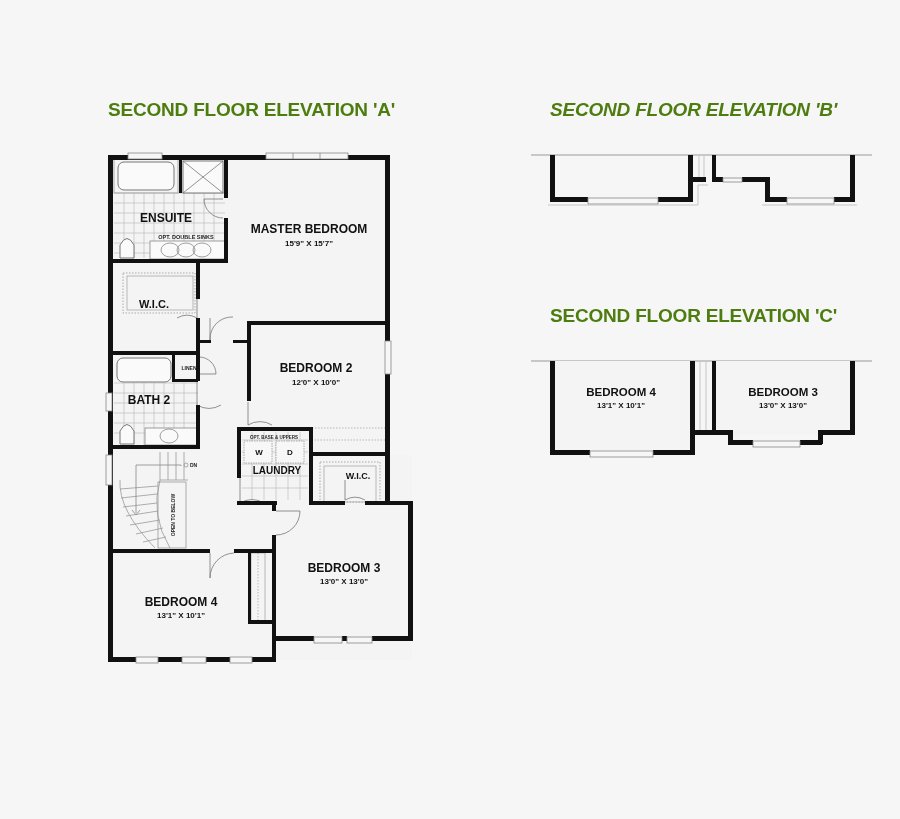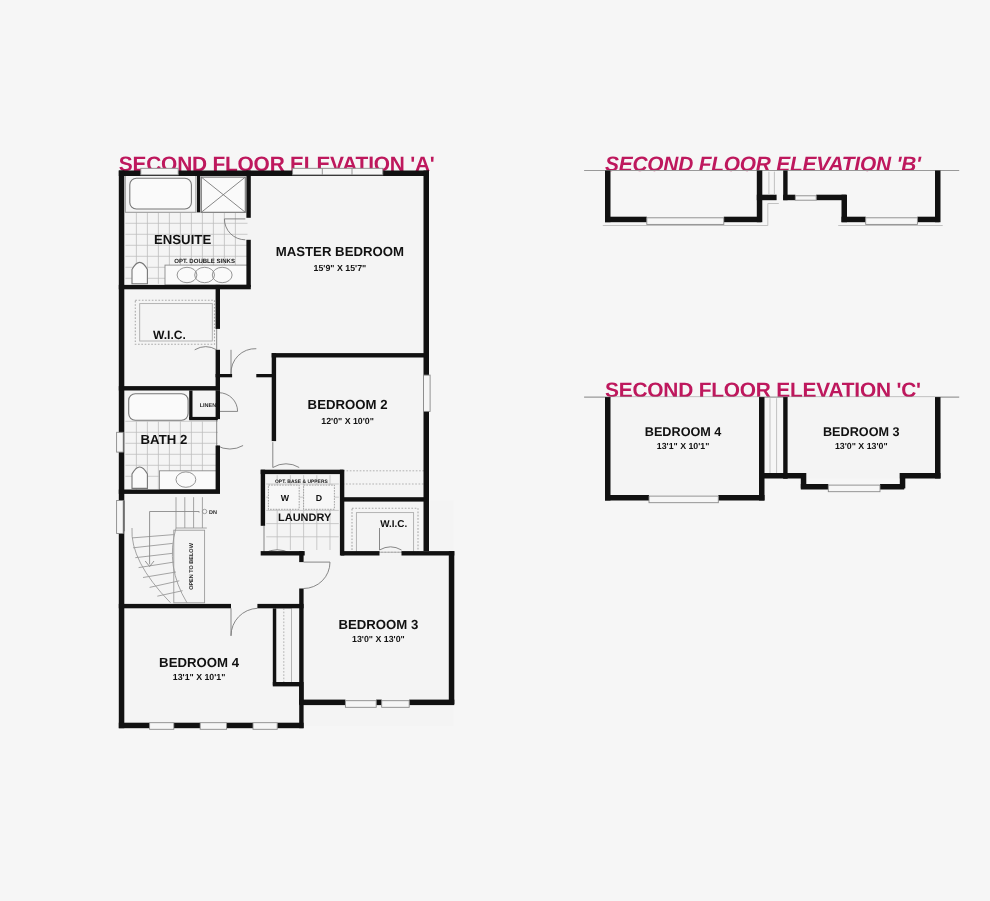--- a/index.html
+++ b/index.html
@@ -6,24 +6,23 @@
   body {
     width: 900px; height: 819px; overflow: hidden;
     background: #f6f6f6;
     font-family: "Liberation Sans", "DejaVu Sans", sans-serif;
     position: relative;
   }
   .title {
     position: absolute;
     font-weight: bold;
     font-size: 19px;
-    color: #be185d;
+    color: #4d7c0f;
     letter-spacing: -0.2px;
     white-space: nowrap;
-    margin-top: 40px;
   }
   #title-a { left: 108px; top: 99px; }
   #title-b { left: 550px; top: 99px; font-style: italic; }
   #title-c { left: 550px; top: 305px; }
   svg { position: absolute; left: 0; top: 0; }
   .room-label { font-family: "Liberation Sans", sans-serif; font-weight: bold; fill: #111; }
   .room-dim { font-family: "Liberation Sans", sans-serif; font-weight: bold; fill: #111; }
   .small { font-family: "Liberation Sans", sans-serif; font-weight: bold; fill: #222; }
 </style>
 </head>

